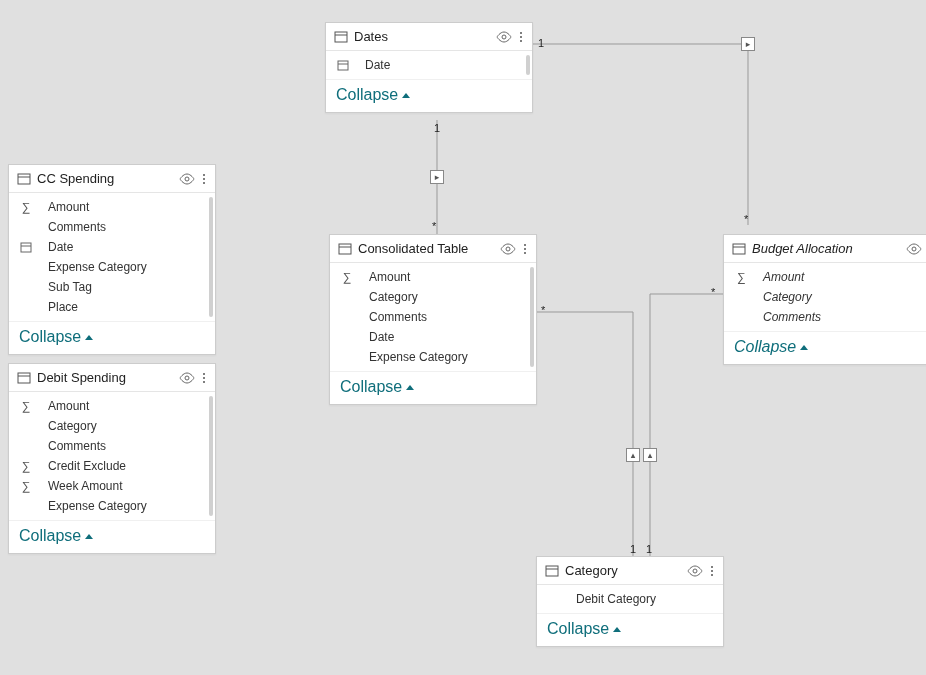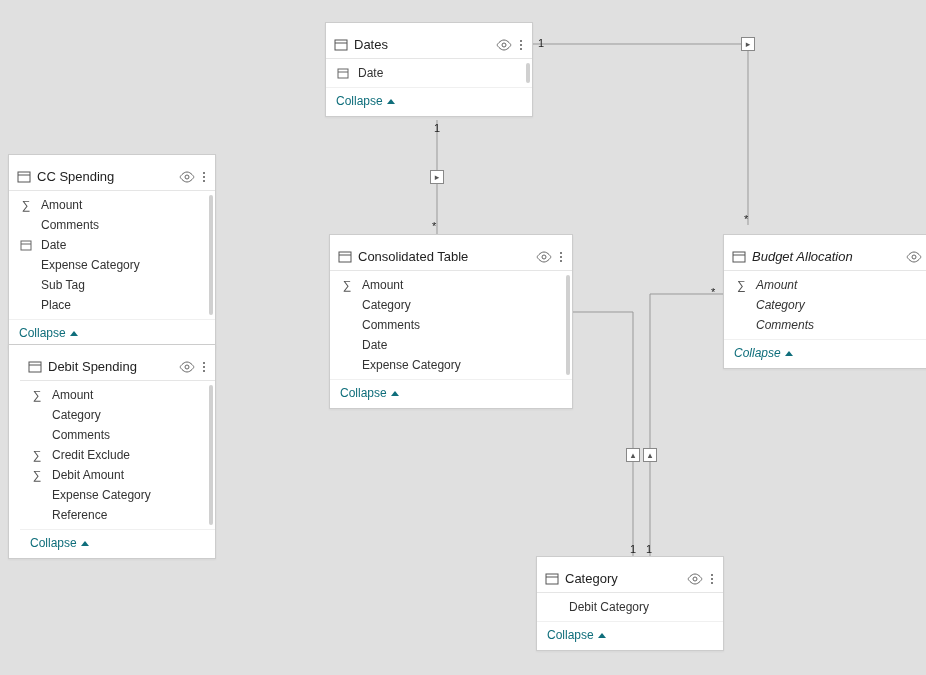--- a/index.html
+++ b/index.html
@@ -12,51 +12,50 @@
     width: 208px;
     box-shadow: 0 1px 2px rgba(0,0,0,0.05);
     font-size: 12px;
   }
   .table-header {
     display: flex;
     align-items: center;
     padding: 6px 8px;
     border-bottom: 1px solid #e5e5e5;
     gap: 6px;
-    margin-top: 8px;
   }
   .table-header .title { flex: 1; font-size: 13px; color:#222; }
   .fields {
     position: relative;
     padding: 4px 0;
   }
   .field {
     display: flex;
     align-items: center;
     padding: 3px 10px;
-    gap: 8px;
+    gap: 15px;
     color: #333;
     font-size: 12px;
   }
   .field .ficon { width: 14px; display:inline-flex; justify-content:center; color:#555; }
   .field .fname { flex:1; }
   .scroll-indicator {
     position:absolute;
     right: 2px;
     top: 4px;
     bottom: 4px;
     width: 4px;
     background: #d0d0d0;
     border-radius: 2px;
   }
   .collapse {
     padding: 6px 10px 8px;
     border-top: 1px solid #f0f0f0;
     color: #0f6e7b;
-    font-size: 12px;
+    font-size: 16px;
     display:flex;
     align-items:center;
     gap:4px;
   }
   
   .i-tbl { display:inline-flex; }
   .i-more { display:inline-flex; flex-direction:column; gap:2px; padding:2px; cursor:pointer;}
   .i-more span { width:2px; height:2px; background:#555; border-radius:50%; display:block;}
   .i-eye svg, .i-tbl svg, .i-date svg, .i-sum svg, .i-cash svg { display:block; }
   .chev-up { display:inline-block; width:0; height:0; border-left:4px solid transparent; border-right:4px solid transparent; border-bottom:5px solid #0f6e7b; }
@@ -139,21 +138,21 @@
         </span>
       <span class="fname">Date</span>
     </div>
   </div>
   <div class="collapse">
     <span>Collapse</span>
     <span class="chev-up"></span>
   </div>
 </div>
 
-<div class="table" style="left:8px; top:154px;">
+<div class="table" style="left:8px; top:164px;">
   <div class="table-header">
     <span class="i-tbl">
       <svg width="14" height="14" viewBox="0 0 14 14">
           <rect x="1" y="2" width="12" height="10" fill="none" stroke="#555"></rect>
           <line x1="1" y1="5" x2="13" y2="5" stroke="#555"></line>
         </svg>
     </span>
     <span class="title">CC Spending</span>
     <span class="i-eye">
       <svg width="16" height="12" viewBox="0 0 16 12">
@@ -198,21 +197,21 @@
         <span class="ficon"></span>
         <span class="fname">Place</span>
       </div>
   </div>
   <div class="collapse">
     <span>Collapse</span>
     <span class="chev-up"></span>
   </div>
 </div>
 
-<div class="table" style="left:8px; top:344px;padding-left:11px;">
+<div class="table" style="left:8px; top:363px;">
   <div class="table-header">
     <span class="i-tbl">
       <svg width="14" height="14" viewBox="0 0 14 14">
           <rect x="1" y="2" width="12" height="10" fill="none" stroke="#555"></rect>
           <line x1="1" y1="5" x2="13" y2="5" stroke="#555"></line>
         </svg>
     </span>
     <span class="title">Debit Spending</span>
     <span class="i-eye">
       <svg width="16" height="12" viewBox="0 0 16 12">
@@ -239,38 +238,34 @@
     <div class="field">
         <span class="ficon"></span>
         <span class="fname">Comments</span>
       </div>
     <div class="field">
         <span class="ficon">∑</span>
         <span class="fname">Credit Exclude</span>
       </div>
     <div class="field">
         <span class="ficon">∑</span>
-        <span class="fname">Debit Amount</span>
+        <span class="fname">Week Amount</span>
       </div>
     <div class="field">
         <span class="ficon"></span>
         <span class="fname">Expense Category</span>
       </div>
-    <div class="field">
-        <span class="ficon"></span>
-        <span class="fname">Reference</span>
-      </div>
-  </div>
-  <div class="collapse">
-    <span>Collapse</span>
-    <span class="chev-up"></span>
-  </div>
-</div>
-
-<div class="table" style="left:329px; top:234px; width:244px;">
+  </div>
+  <div class="collapse">
+    <span>Collapse</span>
+    <span class="chev-up"></span>
+  </div>
+</div>
+
+<div class="table" style="left:329px; top:234px; width:208px;">
   <div class="table-header">
     <span class="i-tbl">
       <svg width="14" height="14" viewBox="0 0 14 14">
           <rect x="1" y="2" width="12" height="10" fill="none" stroke="#555"></rect>
           <line x1="1" y1="5" x2="13" y2="5" stroke="#555"></line>
         </svg>
     </span>
     <span class="title">Consolidated Table</span>
     <span class="i-eye">
       <svg width="16" height="12" viewBox="0 0 16 12">

